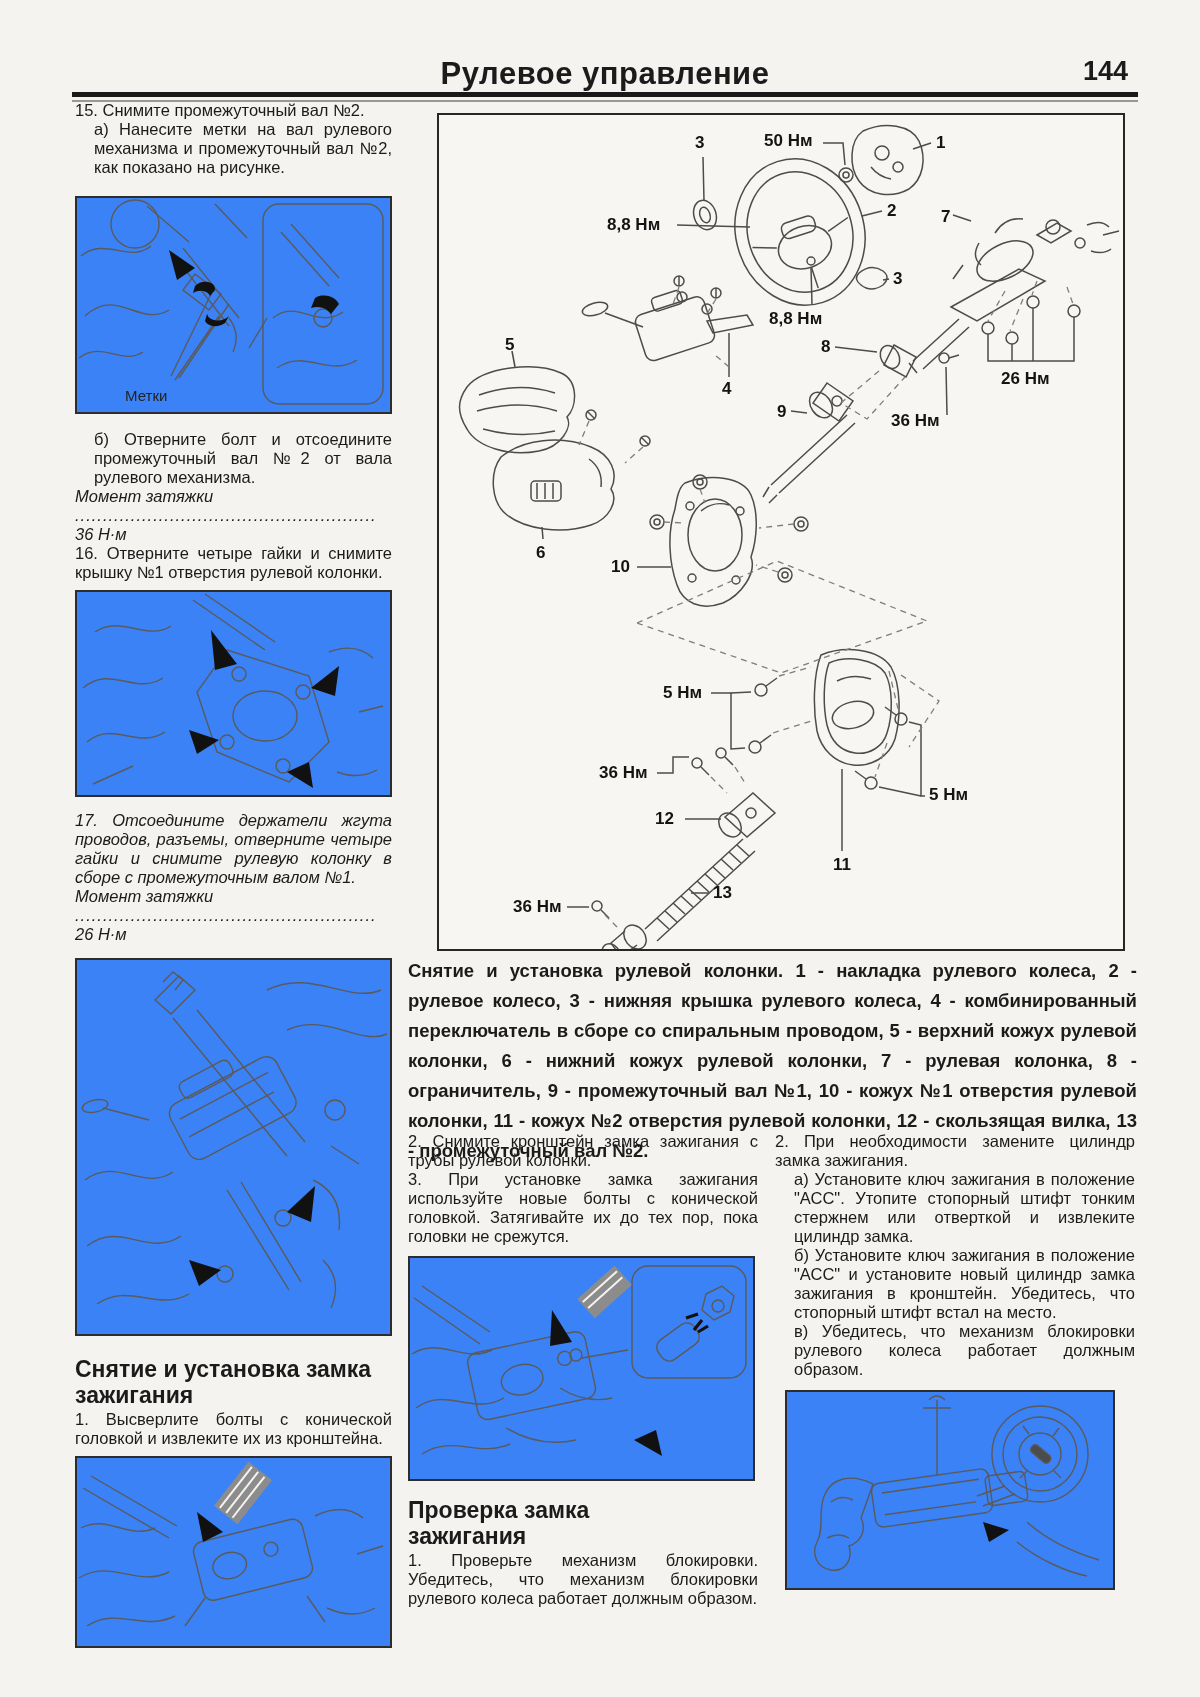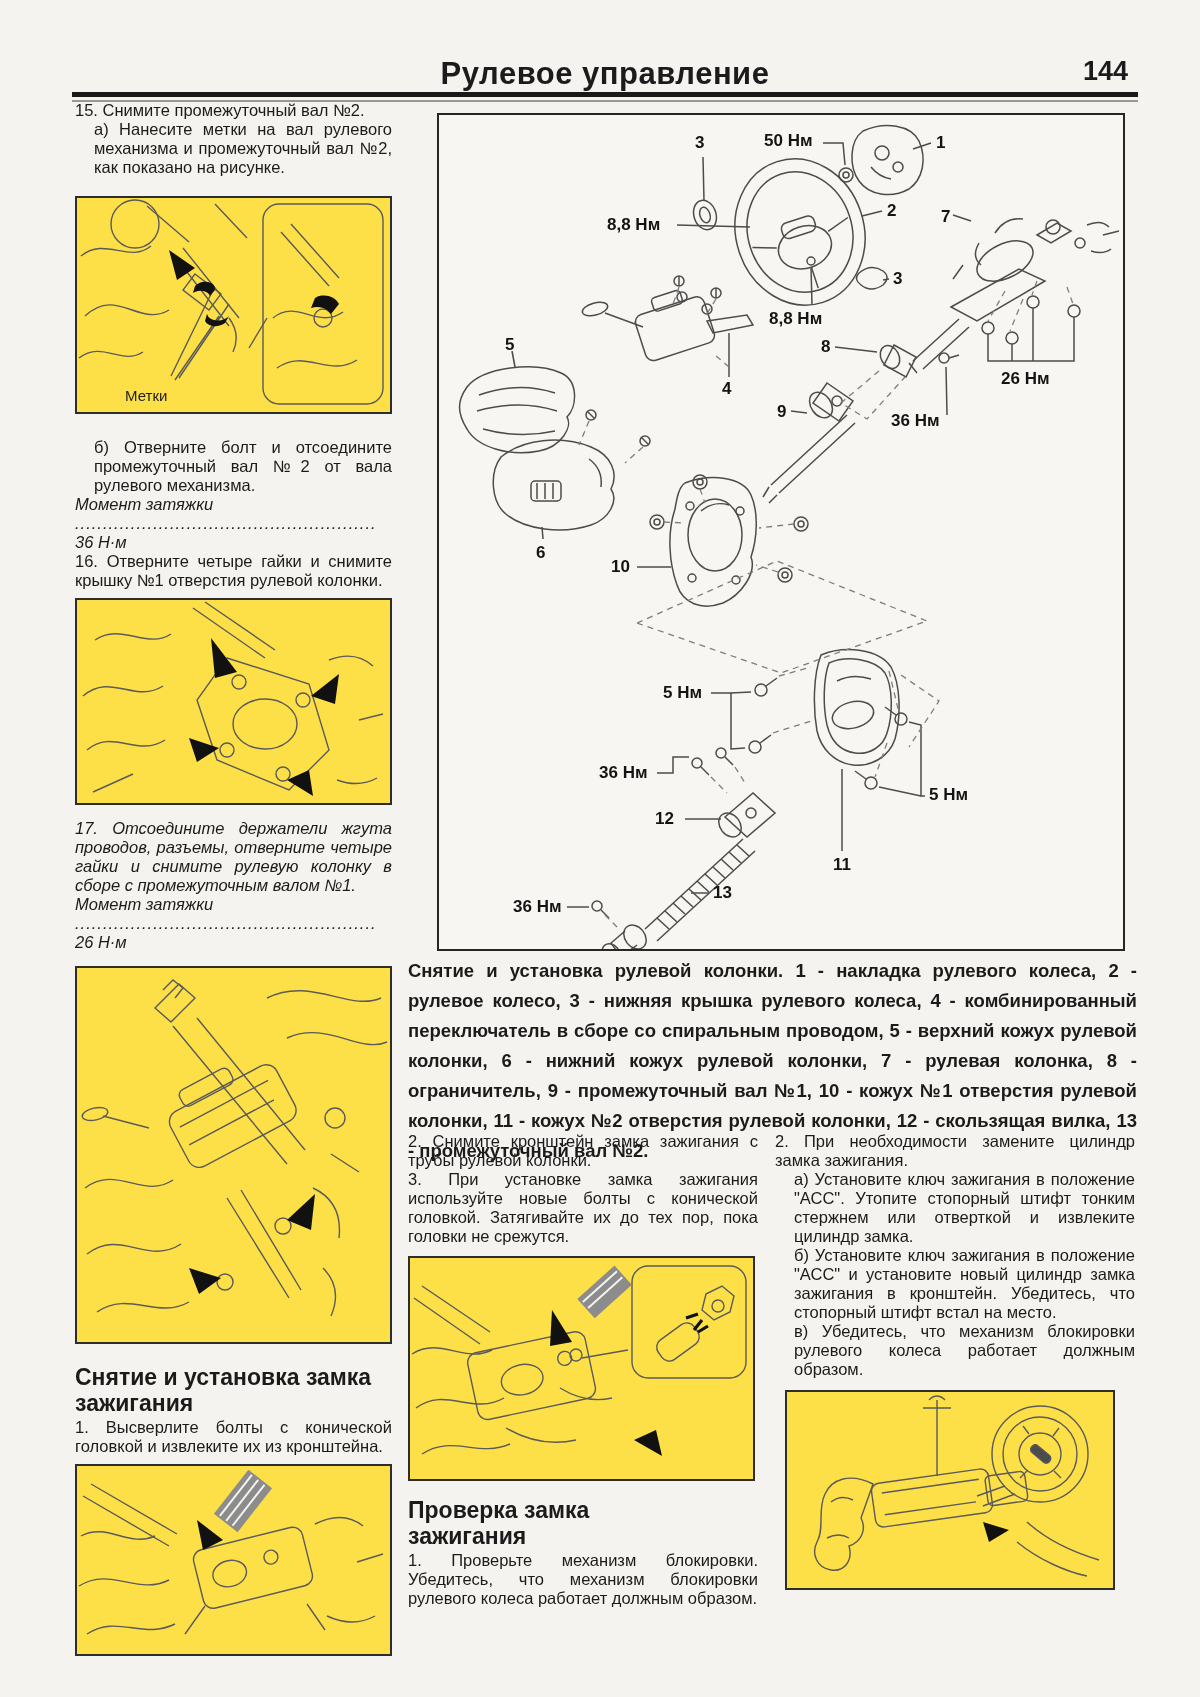--- a/index.html
+++ b/index.html
@@ -29,21 +29,21 @@
   .torque{
     display:flex;align-items:baseline;font-style:italic;white-space:nowrap;flex-direction:column;
   }
   .torque .dots{flex:1;overflow:hidden;letter-spacing:1px;}
   .h2{
     font-weight:bold;font-size:23px;line-height:26px;text-align:left;
     margin:0;
   }
   
   .fig{
-    border:2px solid #2d2d2d;background:#fde047;position:relative;
+    border:2px solid #2d2d2d;background:#3b82f6;position:relative;
     box-sizing:border-box;overflow:hidden;
   }
   .fig svg{display:block;}
   .figlabel{
     position:absolute;font-size:15px;color:#222;font-style:normal;
   }
   
   .diagram{
     left:437px;top:113px;width:688px;height:838px;
     border:2px solid #262626;background:#f7f6f2;box-sizing:border-box;
@@ -85,21 +85,21 @@
       <g fill="#111" stroke="none">
         <path d="M92,52 L118,70 L100,82 Z"></path>
         <path d="M118,88 a12,9 -20 0 1 20,4 l-5,6 a12,9 -20 0 0 -17,-3 Z"></path>
         <path d="M130,116 a13,10 -15 0 0 22,2 l-4,7 a13,10 -15 0 1 -20,-2 Z"></path>
         <path d="M238,100 a16,14 0 0 1 24,6 l-8,10 a16,14 0 0 0 -20,-6 Z"></path>
       </g>
     </svg>
     <span class="figlabel" style="left:48px;top:188px;">Метки</span>
   </div>
 
-  <p class="sub" style="margin-top:24px;">б) Отверните болт и отсоедините промежуточный вал №2 от вала рулевого механизма.</p>
+  <p class="sub" style="margin-top:16px;">б) Отверните болт и отсоедините промежуточный вал №2 от вала рулевого механизма.</p>
   <div class="torque">
     <span>Момент затяжки</span>
       <span class="dots">......................................................</span>
       <span>36 Н·м</span>
   </div>
   <p>16. Отверните четыре гайки и снимите крышку №1 отверстия рулевой колонки.</p>
 
   <div class="fig" style="width:317px;height:207px;margin-top:8px;">
     <svg width="313" height="203" viewBox="0 0 313 203">
       <g fill="none" stroke="#5a5a5a" stroke-width="1.4">

